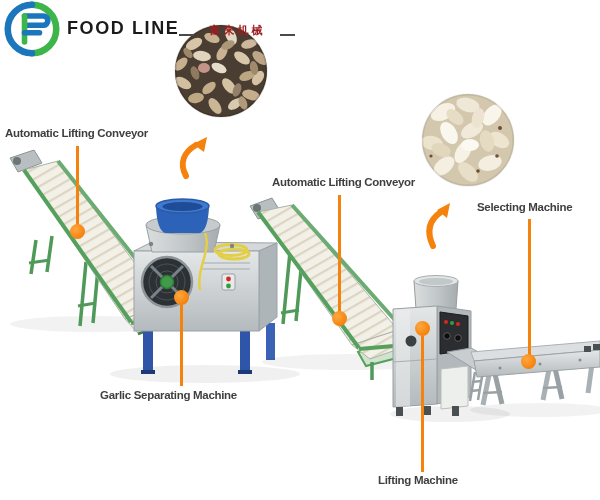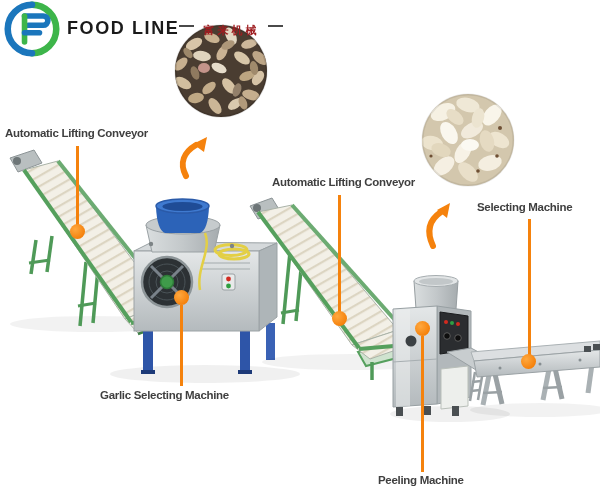--- a/index.html
+++ b/index.html
@@ -5,21 +5,21 @@
   html,body{margin:0;padding:0;background:#fff;}
   .stage{position:relative;width:600px;height:500px;background:#fff;overflow:hidden;
          font-family:"Liberation Sans",sans-serif;}
   .scene{position:absolute;left:0;top:0;}
   
   .logo{position:absolute;left:4px;top:1px;display:flex;align-items:center;gap:7px;}
   .logo-icon{width:56px;height:56px;}
   .logo-text{display:flex;flex-direction:row;align-items:center;}
   .brand{font-size:18px;font-weight:bold;letter-spacing:1.6px;color:var(--brand-color,#1a1a1a);
          white-space:nowrap;line-height:1.1;transform:scaleY(1.05);}
-  .brand-cn{display:flex;align-items:flex-start;gap:9px;margin-top:3px;}
+  .brand-cn{display:flex;align-items:flex-end;gap:15px;margin-top:3px;}
   .brand-cn .cn{font-size:11px;font-weight:bold;letter-spacing:3px;color:var(--cn-color,#9e1d20);
          white-space:nowrap;line-height:1;}
   .dash{width:15px;height:2px;background:#4a4a4a;}
   
   .callout-label{position:absolute;font-size:11.5px;font-weight:bold;letter-spacing:-0.3px;
          color:var(--label-color,#3f3f3f);text-align:left;white-space:nowrap;}
   .callout-line{position:absolute;width:2.5px;background:var(--accent,#f5820d);}
   .callout-dot{position:absolute;width:15px;height:15px;border-radius:50%;
          background:radial-gradient(circle at 35% 35%, #ffa83f 0%, var(--accent,#f5820d) 70%);}
 </style>
@@ -280,22 +280,22 @@
 
   <div>
     <div class="callout-label" style="left:477px;top:201px;width:114px">Selecting Machine</div>
     <div class="callout-line" style="left:528px;top:219px;height:137px"></div>
     <div class="callout-dot" style="left:521px;top:354px"></div>
   </div>
 
   <div>
     <div class="callout-dot" style="left:174px;top:290px"></div>
     <div class="callout-line" style="left:180px;top:305px;height:81px"></div>
-    <div class="callout-label" style="left:100px;top:389px;width:150px">Garlic Selecting Machine</div>
+    <div class="callout-label" style="left:100px;top:389px;width:150px">Garlic Separating Machine</div>
   </div>
 
   <div>
     <div class="callout-dot" style="left:415px;top:321px"></div>
     <div class="callout-line" style="left:421px;top:336px;height:136px"></div>
-    <div class="callout-label" style="left:378px;top:474px;width:90px">Peeling Machine</div>
+    <div class="callout-label" style="left:378px;top:474px;width:90px">Lifting Machine</div>
   </div>
 
 </div>
 
 </body></html>

